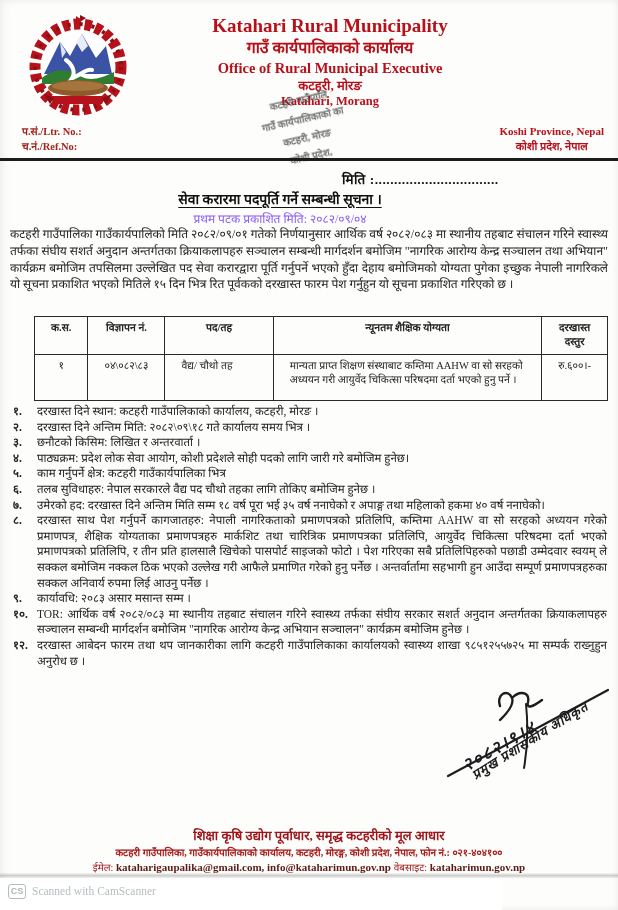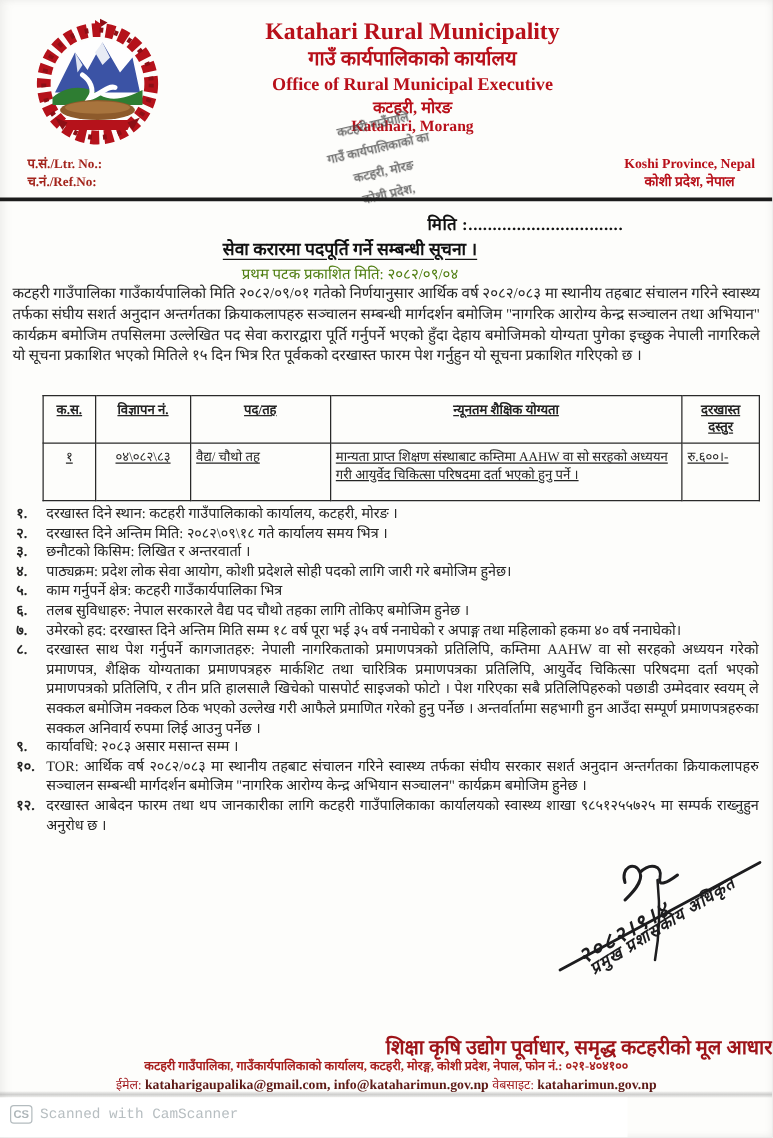--- a/index.html
+++ b/index.html
@@ -48,32 +48,32 @@
     position: absolute; left: 342px; top: 170px;
     font-size: 13.5px; font-weight: bold; color: #111; letter-spacing: .5px;
   }
   .notice-title {
     position: absolute; left: 0; top: 189px; width: 560px; text-align: center;
     font-size: 14px; font-weight: bold; color: #111;
   }
   .notice-title span { text-decoration: underline; text-underline-offset: 3px; }
   .published {
     position: absolute; left: 0; top: 210px; width: 560px; text-align: center;
-    font-size: 12px; color: #4d7c0f;
+    font-size: 12px; color: #8b5cf6;
   }
   .intro {
     position: absolute; left: 10px; top: 226px; width: 598px;
     font-size: 12px; line-height: 16.8px; text-align: justify; color: #242424;
   }
   
   table.vac {
     position: absolute; left: 34px; top: 316px; width: 574px;
     border-collapse: collapse; font-size: 10.5px; color: #242424;
   }
-  table.vac th, table.vac td { border: 1.2px solid #2a2a2a; vertical-align: top; padding: 3px 4px; text-decoration: underline; }
+  table.vac th, table.vac td { border: 1.2px solid #2a2a2a; vertical-align: top; padding: 3px 16px; }
   table.vac th { font-weight: bold; text-align: center; height: 38px; }
   table.vac td { height: 46px; }
   td.c { text-align: center; }
   
   .items { position: absolute; left: 13px; top: 404px; width: 594px; }
   .item { display: flex; font-size: 11.5px; line-height: 15.6px; color: #242424; }
   .item .num { flex: 0 0 24px; font-weight: bold; }
   .item .txt { flex: 1; text-align: justify; }
   
   .sig { position: absolute; left: 430px; top: 676px; width: 185px; height: 150px; color: #1d1d1f; }
@@ -81,22 +81,22 @@
   .sig-date {
     position: absolute; left: 28px; top: 58px; transform: rotate(-30deg);
     font-size: 17px; font-weight: bold; letter-spacing: 2px; font-style: italic;
   }
   .sig-role {
     position: absolute; left: 38px; top: 92px; transform: rotate(-32deg); transform-origin: left top;
     font-size: 13px; font-weight: bold; font-style: italic; white-space: nowrap; letter-spacing: 1px;
   }
   
   .f-slogan {
-    position: absolute; left: 0; top: 826px; width: 618px; text-align: right;
-    color: #9e1419; font-weight: bold; font-size: 16px; padding-left: 20px;
+    position: absolute; left: 0; top: 826px; width: 618px; text-align: center;
+    color: #9e1419; font-weight: bold; font-size: 13px; padding-left: 20px;
   }
   .f-address {
     position: absolute; left: 0; top: 845px; width: 618px; text-align: center;
     color: #a8201f; font-weight: bold; font-size: 10px;
   }
   .f-contact {
     position: absolute; left: 0; top: 860px; width: 618px; text-align: center;
     color: #7a1a18; font-size: 11px;
   }
   .f-contact .lbl { font-weight: normal; color: #9e1419; font-size: 10px; }
@@ -109,21 +109,21 @@
   }
   .cam { position: absolute; left: 0; top: 878px; width: 502px; height: 32px; background: #ffffff; }
   .cam-badge {
     position: absolute; left: 8px; top: 6px; width: 18px; height: 15px;
     border: 1.4px solid #b4bcbf; border-radius: 3px;
     color: #aeb6b9; font-family: "Liberation Sans", "DejaVu Sans", sans-serif;
     font-size: 9px; font-weight: bold; text-align: center; line-height: 13px;
   }
   .cam-text {
     position: absolute; left: 32px; top: 7px;
-    color: #b7bec1; font-family: Liberation Mono, monospace; font-size: 11.5px; text-align: right;
+    color: #b7bec1; font-family: Liberation Serif, serif; font-size: 11.5px; text-align: right;
   }
 </style>
 </head>
 <body>
 
 <div class="page">
 
   <div class="logo">
     <svg width="104" height="104" viewBox="0 0 104 104">
 

